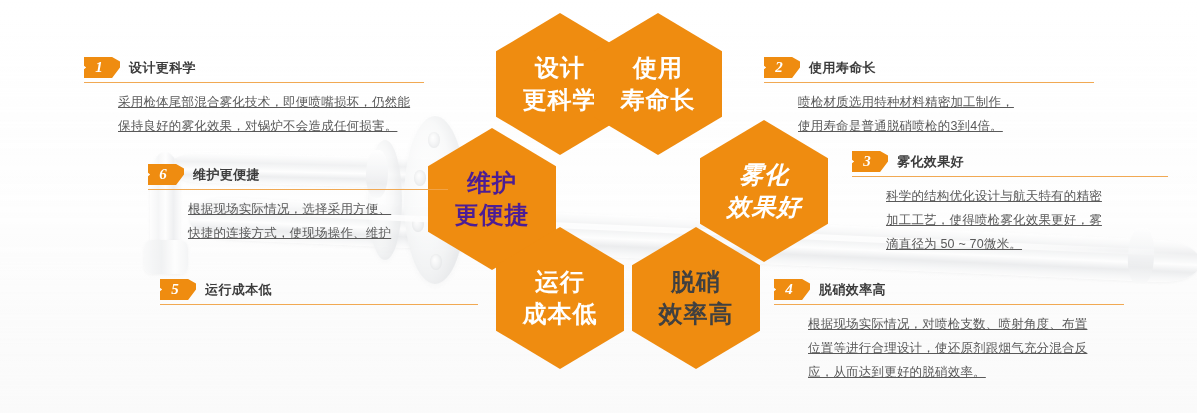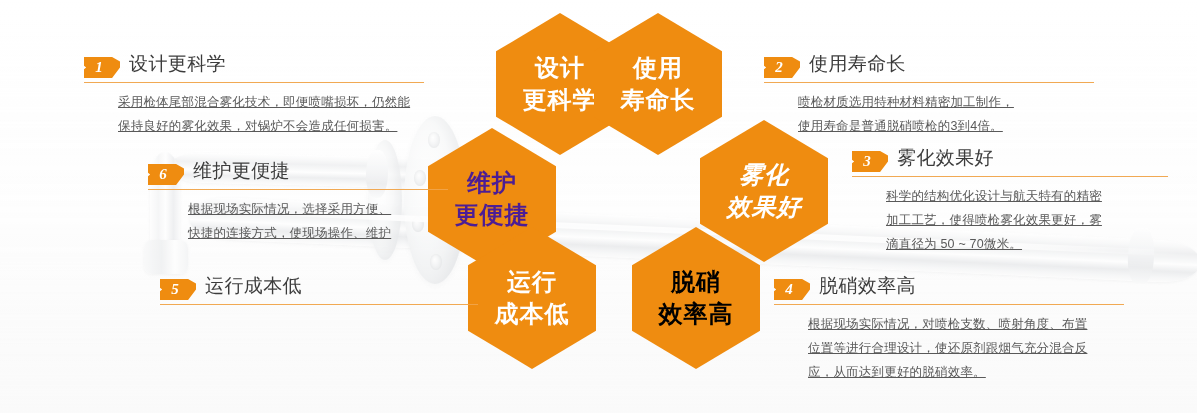--- a/index.html
+++ b/index.html
@@ -100,21 +100,21 @@
   .badge {
     width: 36px; height: 21px; flex:0 0 auto;
     background: var(--hexcolor,#ef8c10);
     clip-path: polygon(0% 0%, 78% 0%, 100% 22%, 100% 50%, 78% 100%, 0% 100%, 0% 58%, 6% 50%, 0% 42%);
     color:#ffffff; font-style:italic; font-weight:700; font-size:15px;
     display:flex; align-items:center; justify-content:center;
     font-family:"Liberation Serif","DejaVu Serif",serif;
     padding-right:6px;
   }
   .feat-title {
-    font-size:19px; font-weight:400; color:#3c3c3c; letter-spacing:.4px;
+    font-size:13px; font-weight:700; color:#3c3c3c; letter-spacing:.4px;
     white-space:nowrap; padding-bottom:1px;
   }
   .rule { height:1px; background:#f0a44a; margin-top:4px; opacity:.95; }
   .feat-body {
     margin-top:7px; font-size:12.5px; color:#595959; line-height:1.92;
     letter-spacing:.2px;
     text-decoration:underline;
   }
   .feat-body p { white-space:nowrap; }
 </style>
@@ -156,26 +156,26 @@
     <div class="hex" style="left: 428px; top: 128px; background: rgb(239, 140, 16); color: #4c1d95;">
       <span>维护</span>
       <span>更便捷</span>
     </div>
 
     <div class="hex" style="left: 700px; top: 120px; background: rgb(239, 140, 16); color: rgb(255, 255, 255); font-style: italic;">
       <span>雾化</span>
       <span>效果好</span>
     </div>
 
-    <div class="hex" style="left: 468px; top: 227px; background: rgb(239, 140, 16); color: rgb(255, 255, 255);">
+    <div class="hex" style="left: 496px; top: 227px; background: rgb(239, 140, 16); color: rgb(255, 255, 255);">
       <span>运行</span>
       <span>成本低</span>
     </div>
 
-    <div class="hex" style="left: 632px; top: 227px; background: rgb(239, 140, 16); color: #000000;">
+    <div class="hex" style="left: 632px; top: 227px; background: rgb(239, 140, 16); color: #404040;">
       <span>脱硝</span>
       <span>效率高</span>
     </div>
   </div>
 
   <div class="feat" style="left:84px; top:56px; width:340px;">
     <div class="feat-head">
       <div class="badge" style="background: rgb(239, 140, 16);">1</div>
       <div class="feat-title" style="color: rgb(60, 60, 60);">设计更科学</div>
     </div>

